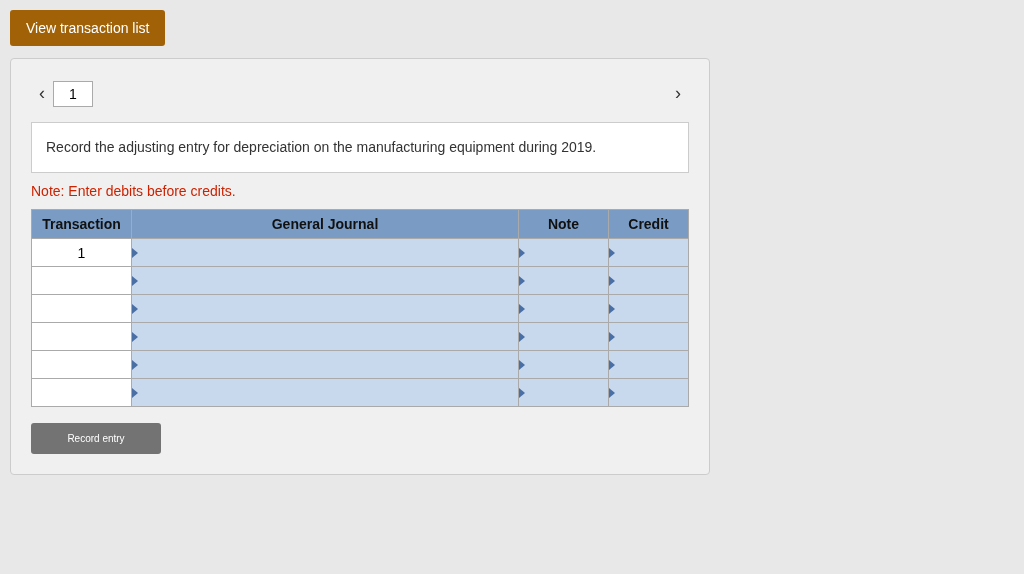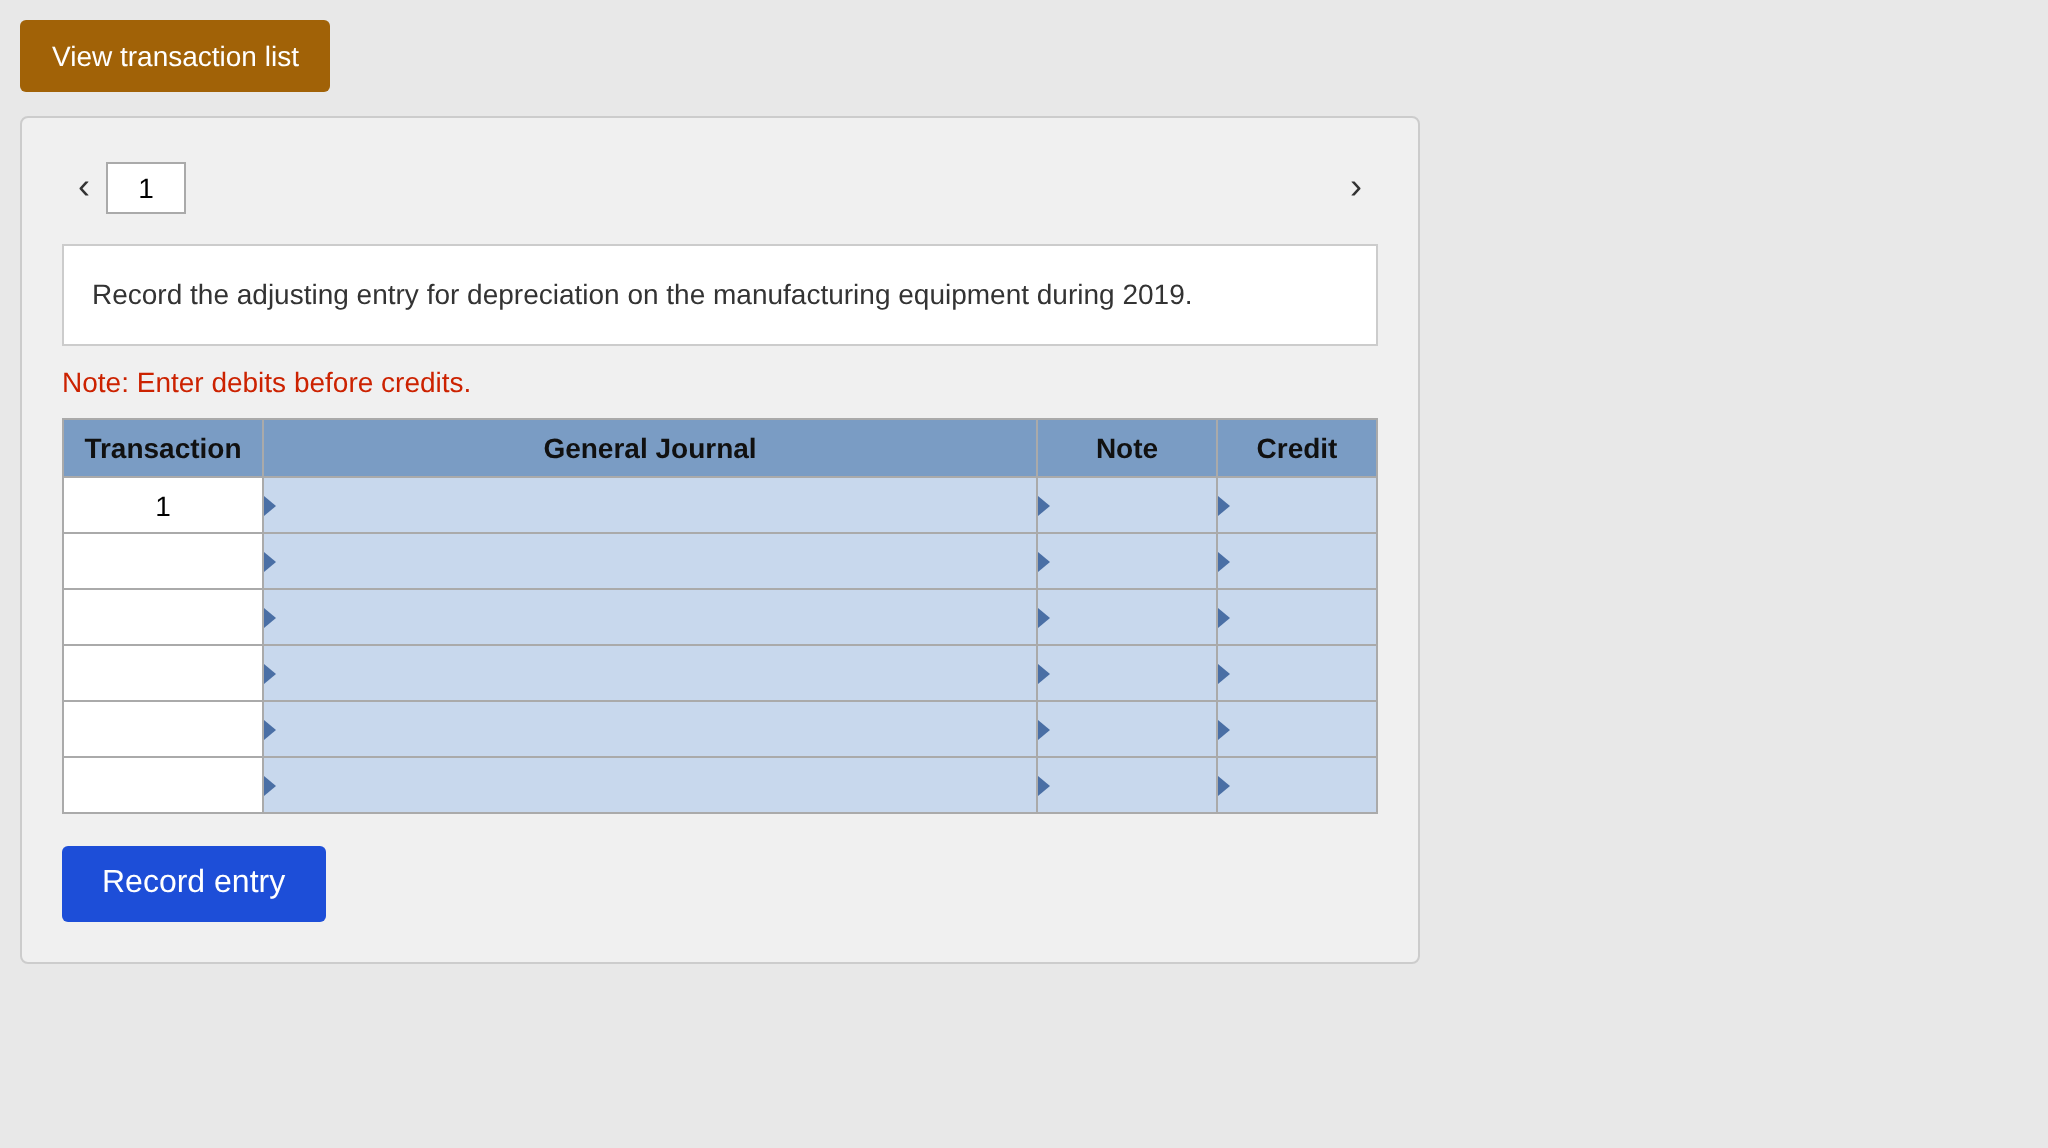--- a/index.html
+++ b/index.html
@@ -131,25 +131,25 @@
     }
     .input-cell input {
       background: #c8d8ed;
     }
     .buttons-row {
       display: flex;
       gap: 10px;
       align-items: center;
     }
     .btn-action {
-      background: #1d4ed8;
+      background: #737373;
       color: white;
       border: none;
       padding: 10px 20px;
-      font-size: 16px;
+      font-size: 10px;
       cursor: pointer;
       border-radius: 3px;
       min-width: 130px;
     }
     .spacer { flex: 1; }
   </style>
 </head>
 <body>
 
 <div class="top-bar">

